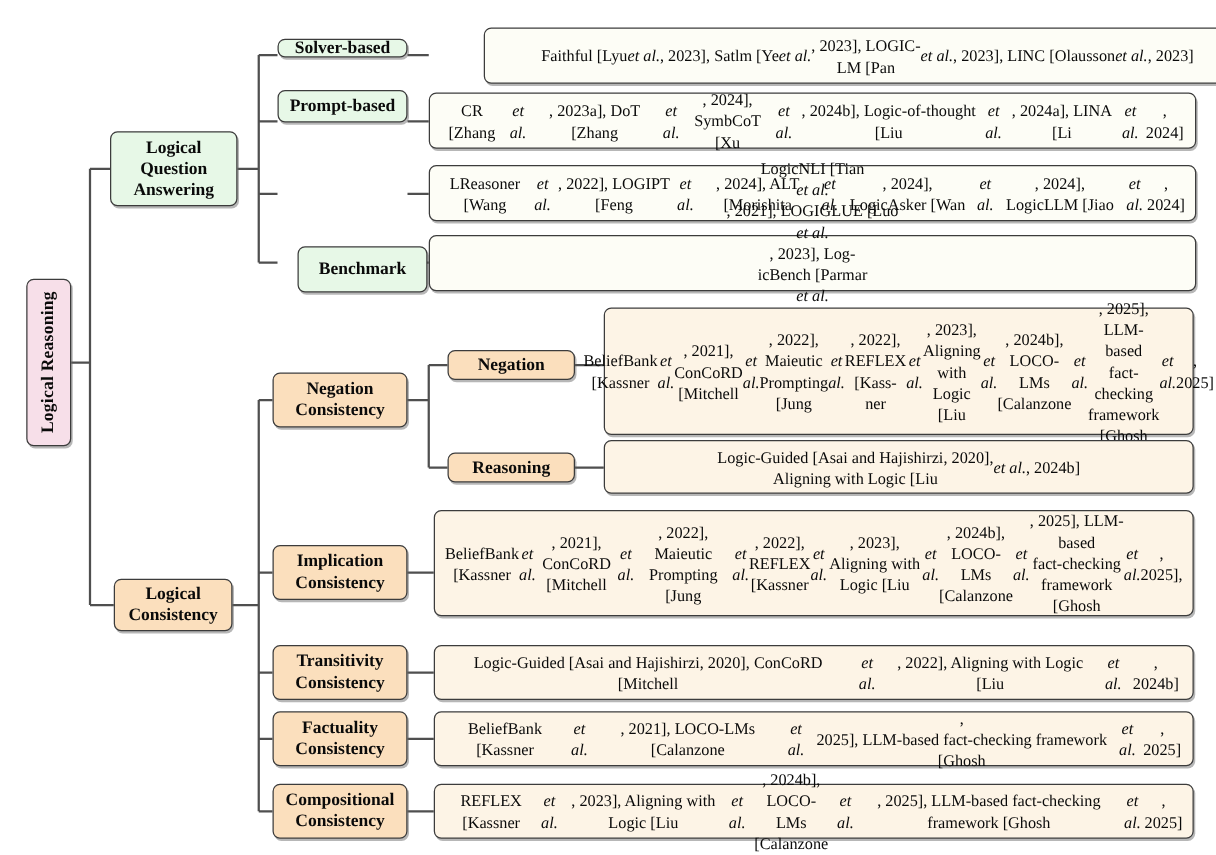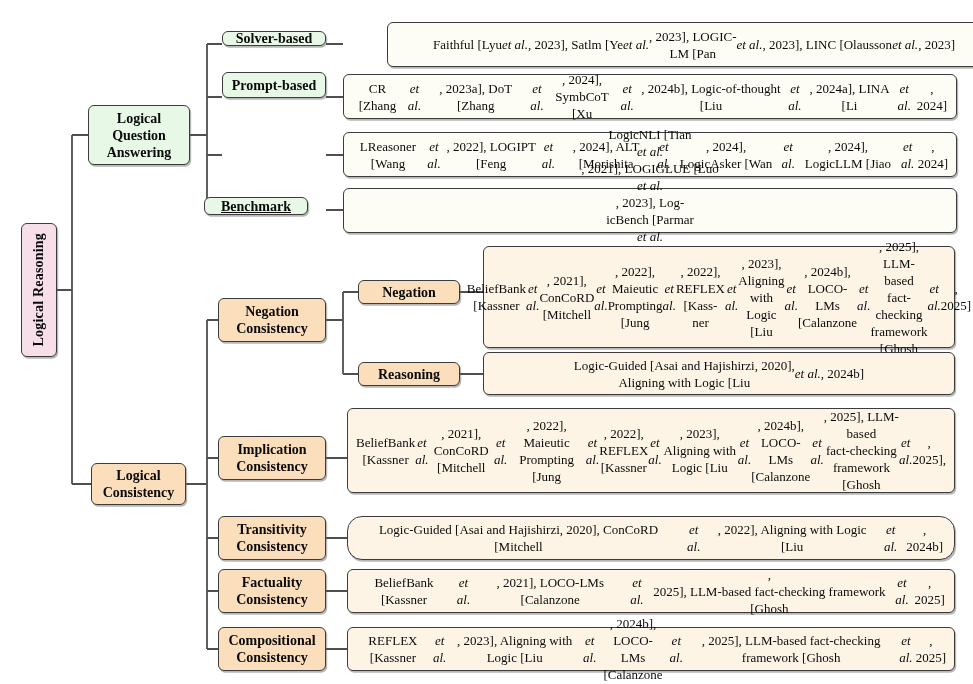--- a/index.html
+++ b/index.html
@@ -19,40 +19,40 @@
   .vertical{writing-mode:vertical-rl;transform:rotate(180deg);font-weight:bold;font-size:14px;
             letter-spacing:.2px;}
   
   #root{left:21px;top:223px;width:36px;height:134px;}
   #lqa{left:88px;top:105px;width:102px;height:60px;}
   #lc{left:91px;top:463px;width:95px;height:42px;}
   
   #solver{left:222px;top:31px;width:104px;height:15px;}
   #prompt{left:222px;top:72px;width:104px;height:26px;}
   #pretrain{left:222px;top:132px;width:104px;height:46px;}
-  #benchmark{left:204px;top:197px;width:104px;height:18px;text-decoration:underline;}
+  #benchmark{left:238px;top:197px;width:104px;height:37px;}
   
   #leaf-solver{left:343px;top:22px;width:614px;height:45px;margin-left:44px;}
   #leaf-prompt{left:343px;top:74px;width:614px;height:45px;}
   #leaf-pretrain{left:343px;top:132px;width:614px;height:45px;}
   #leaf-benchmark{left:343px;top:188px;width:614px;height:45px;flex-direction:column;}
   
   #negcons{left:218px;top:298px;width:108px;height:44px;}
   #implcons{left:218px;top:436px;width:108px;height:44px;}
   #transcons{left:218px;top:516px;width:108px;height:44px;}
   #factcons{left:218px;top:569px;width:108px;height:44px;}
   #compcons{left:218px;top:627px;width:108px;height:44px;}
   
   #negation{left:358px;top:280px;width:102px;height:24px;}
   #antonyms{left:358px;top:362px;width:102px;height:24px;}
   
   #leaf-negation{left:483px;top:246px;width:472px;height:102px;}
   #leaf-antonyms{left:483px;top:352px;width:472px;height:43px;}
   #leaf-impl{left:347px;top:408px;width:608px;height:85px;}
-  #leaf-trans{left:347px;top:516px;width:608px;height:44px;border-radius:15px;}
+  #leaf-trans{left:347px;top:516px;width:608px;height:44px;}
   #leaf-fact{left:347px;top:569px;width:608px;height:44px;}
   #leaf-comp{left:347px;top:627px;width:608px;height:44px;}
 </style>
 </head>
 <body>
 
 <div id="stage">
 
   <svg id="wires" viewBox="0 0 973 684" xmlns="http://www.w3.org/2000/svg">
     <path fill="none" stroke="#4f4f4f" stroke-width="1.8" d="M57,290 H72 M72,135 V484 M72,135 H88 M72,484 H91

